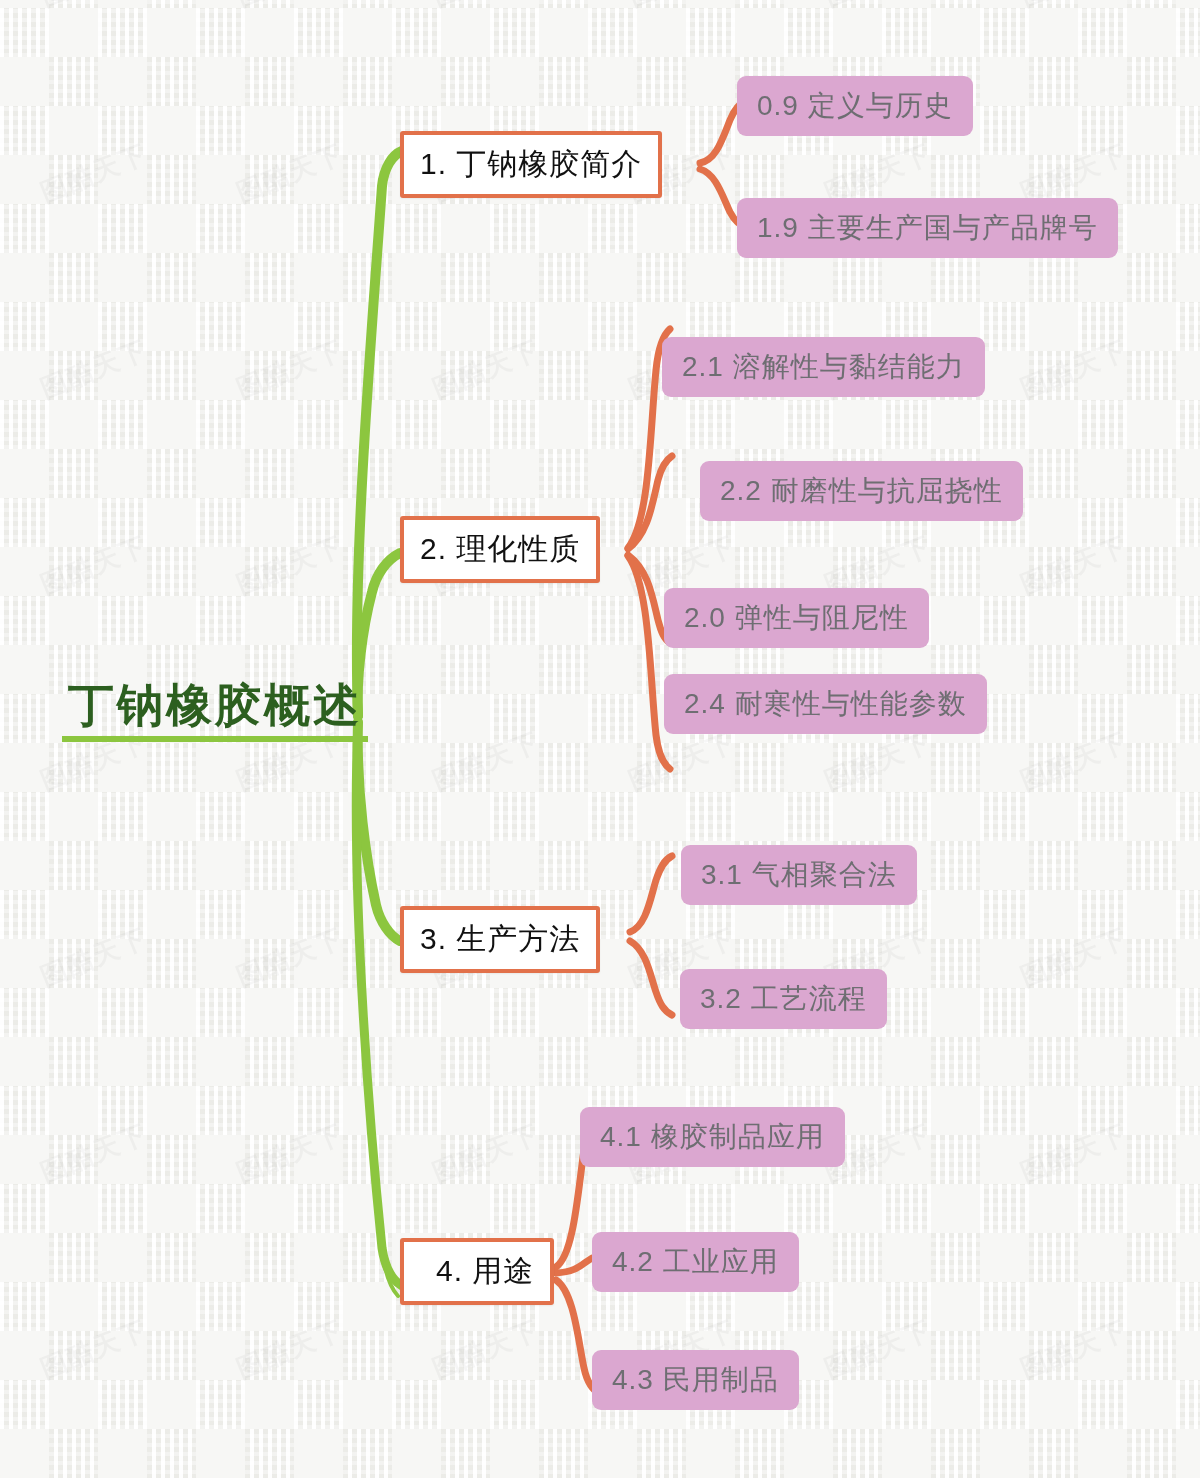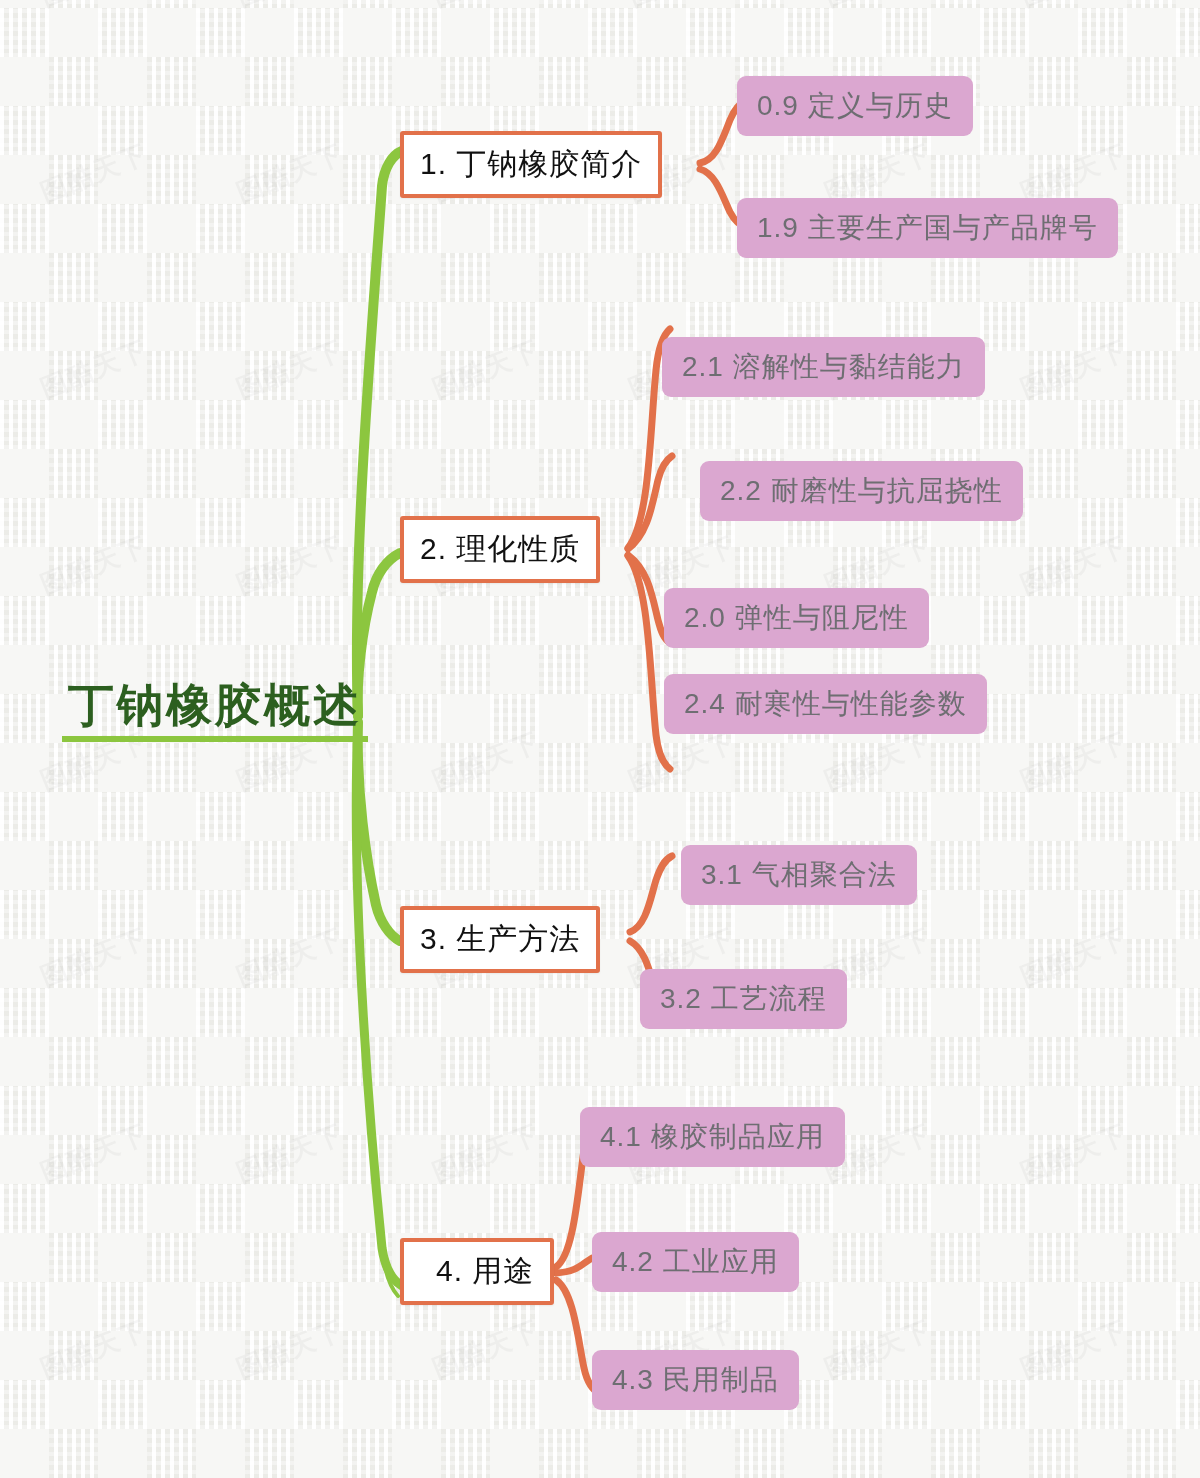--- a/index.html
+++ b/index.html
@@ -240,21 +240,21 @@
 </div>
 
 <div class="node l2-node" style="left:664px; top:674px;justify-content:center;">
   <span>2.4 耐寒性与性能参数</span>
 </div>
 
 <div class="node l2-node" style="left:681px; top:845px;">
   <span>3.1 气相聚合法</span>
 </div>
 
-<div class="node l2-node" style="left:640px; top:969px;">
+<div class="node l2-node" style="left:680px; top:969px;">
   <span>3.2 工艺流程</span>
 </div>
 
 <div class="node l2-node" style="left:580px; top:1107px;">
   <span>4.1 橡胶制品应用</span>
 </div>
 
 <div class="node l2-node" style="left:592px; top:1232px;">
   <span>4.2 工业应用</span>
 </div>

